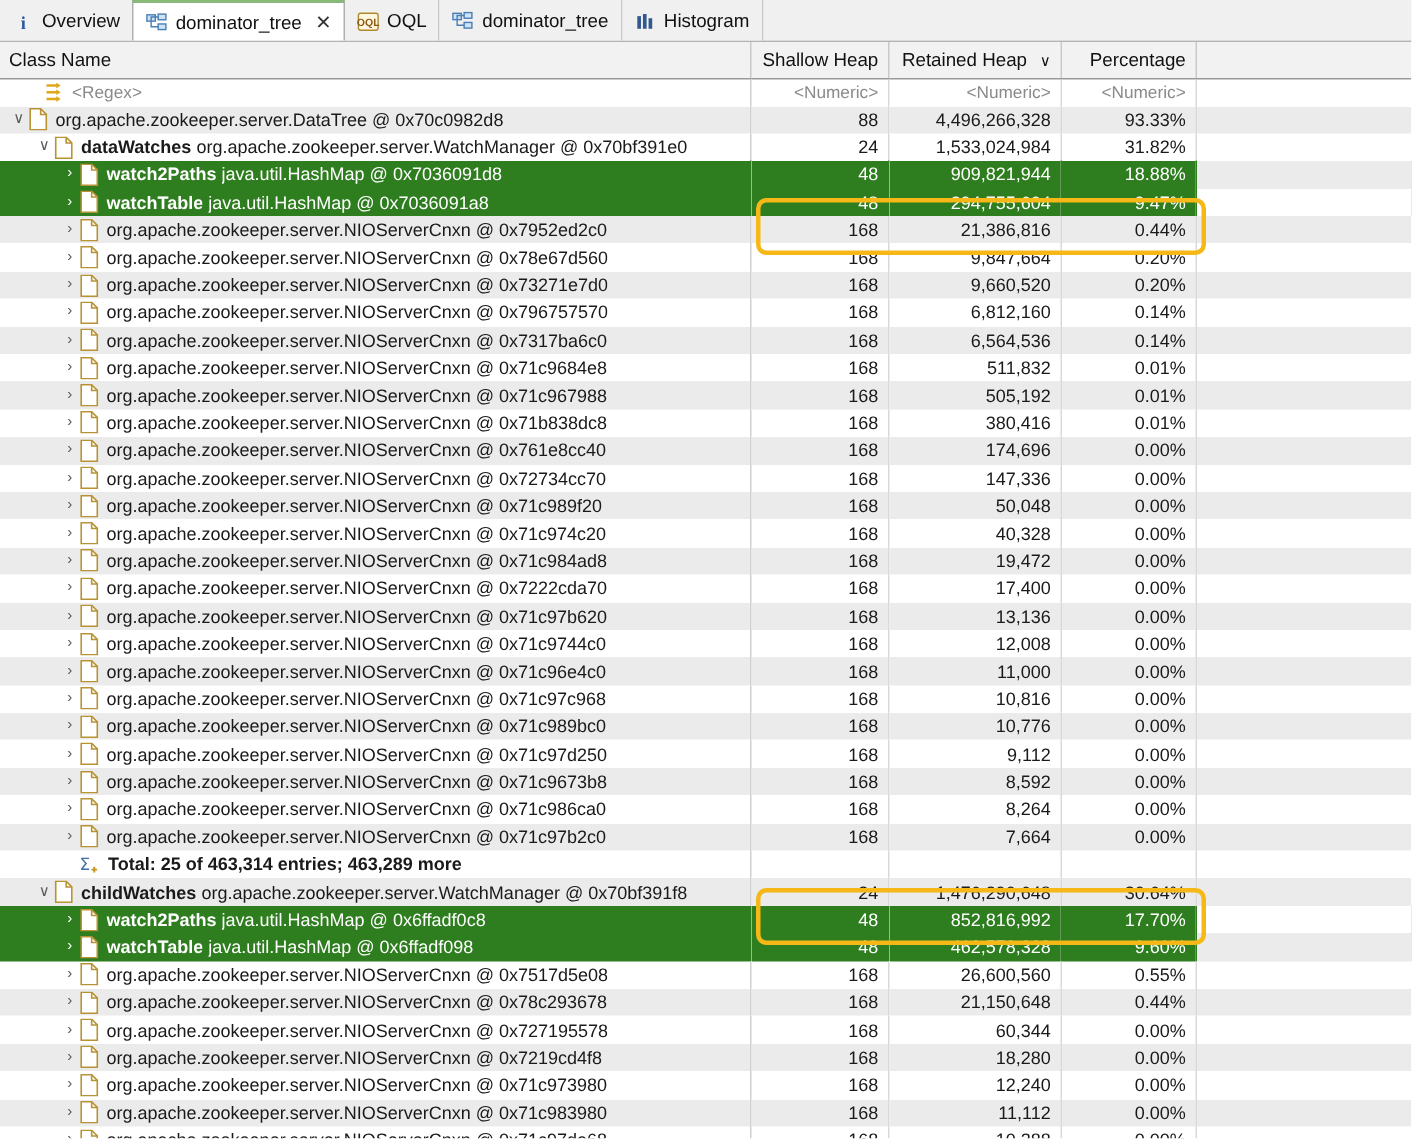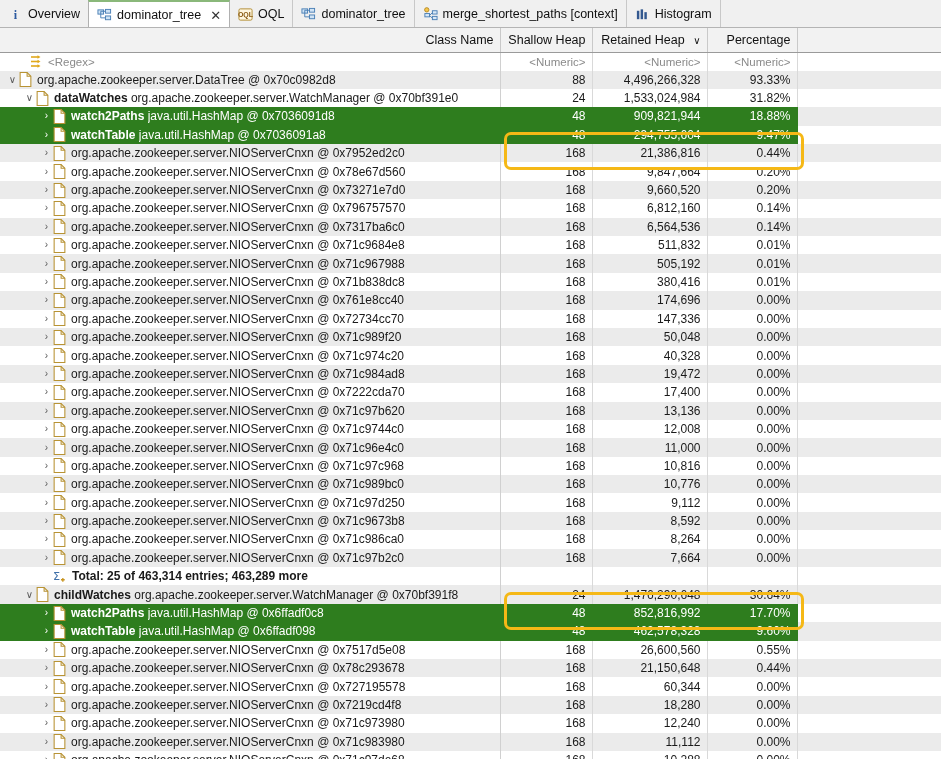--- a/index.html
+++ b/index.html
@@ -57,21 +57,21 @@
     height:24px;
     background:#f2f2f2;
     font-weight:normal;
     font-size:12.5px;
     color:#111;
     padding:0 6px;
     box-sizing:border-box;
     border-bottom:1px solid #9a9a9a;
     vertical-align:middle;
   }
-  th.h-name{text-align:right;border-right:1px solid #c9c9c9;}
+  th.h-name{text-align:left;border-right:1px solid #c9c9c9;}
   th.h-num{text-align:right;border-right:1px solid #c9c9c9;margin-top:13px;}
   th.h-pad{border-right:0;background:#f2f2f2;}
 
   tbody tr{height:18.4px;}
   tbody td{
     padding:0 6px;
     font-size:12px;
     box-sizing:border-box;
     border-right:1px solid #d9d9d9;
     white-space:nowrap;
@@ -144,30 +144,20 @@
       <svg viewBox="0 0 16 16" class="ticon">
         <rect x="1" y="2" width="6" height="4.5" fill="#cfe3f5" stroke="#4a7fb5" stroke-width="1"></rect>
         <rect x="9" y="8.5" width="5.5" height="4" fill="#cfe3f5" stroke="#4a7fb5" stroke-width="1"></rect>
         <rect x="9" y="1.5" width="5.5" height="4" fill="#cfe3f5" stroke="#4a7fb5" stroke-width="1"></rect>
         <path d="M4 6.5 L4 10.5 L9 10.5 M4 6.5 L4 3.5 L9 3.5" fill="none" stroke="#4a7fb5" stroke-width="1"></path>
       </svg>
       <span class="tlabel">dominator_tree</span>
     </div>
     <div class="tab">
       <svg viewBox="0 0 16 16" class="ticon">
-        <circle cx="4" cy="3" r="2.3" fill="#f7c64b" stroke="#b5891f" stroke-width="1"></circle>
-        <rect x="2" y="7" width="5" height="3.5" fill="#d8e8f6" stroke="#4a7fb5" stroke-width="1"></rect>
-        <rect x="10" y="4" width="5" height="3.5" fill="#d8e8f6" stroke="#4a7fb5" stroke-width="1"></rect>
-        <rect x="10" y="10" width="5" height="3.5" fill="#d8e8f6" stroke="#4a7fb5" stroke-width="1"></rect>
-        <path d="M7 9 L10 6 M7 9 L10 12" fill="none" stroke="#4a7fb5" stroke-width="1"></path>
-      </svg>
-      <span class="tlabel">merge_shortest_paths [context]</span>
-    </div>
-    <div class="tab">
-      <svg viewBox="0 0 16 16" class="ticon">
         <rect x="2" y="4" width="2.6" height="9" fill="#33588f"></rect>
         <rect x="6" y="2.5" width="2.6" height="10.5" fill="#33588f"></rect>
         <rect x="10" y="5.5" width="2.6" height="7.5" fill="#33588f"></rect>
       </svg>
       <span class="tlabel">Histogram</span>
     </div>
     <div class="tabfill"></div>
   </div>
 
 <div id="grid">

